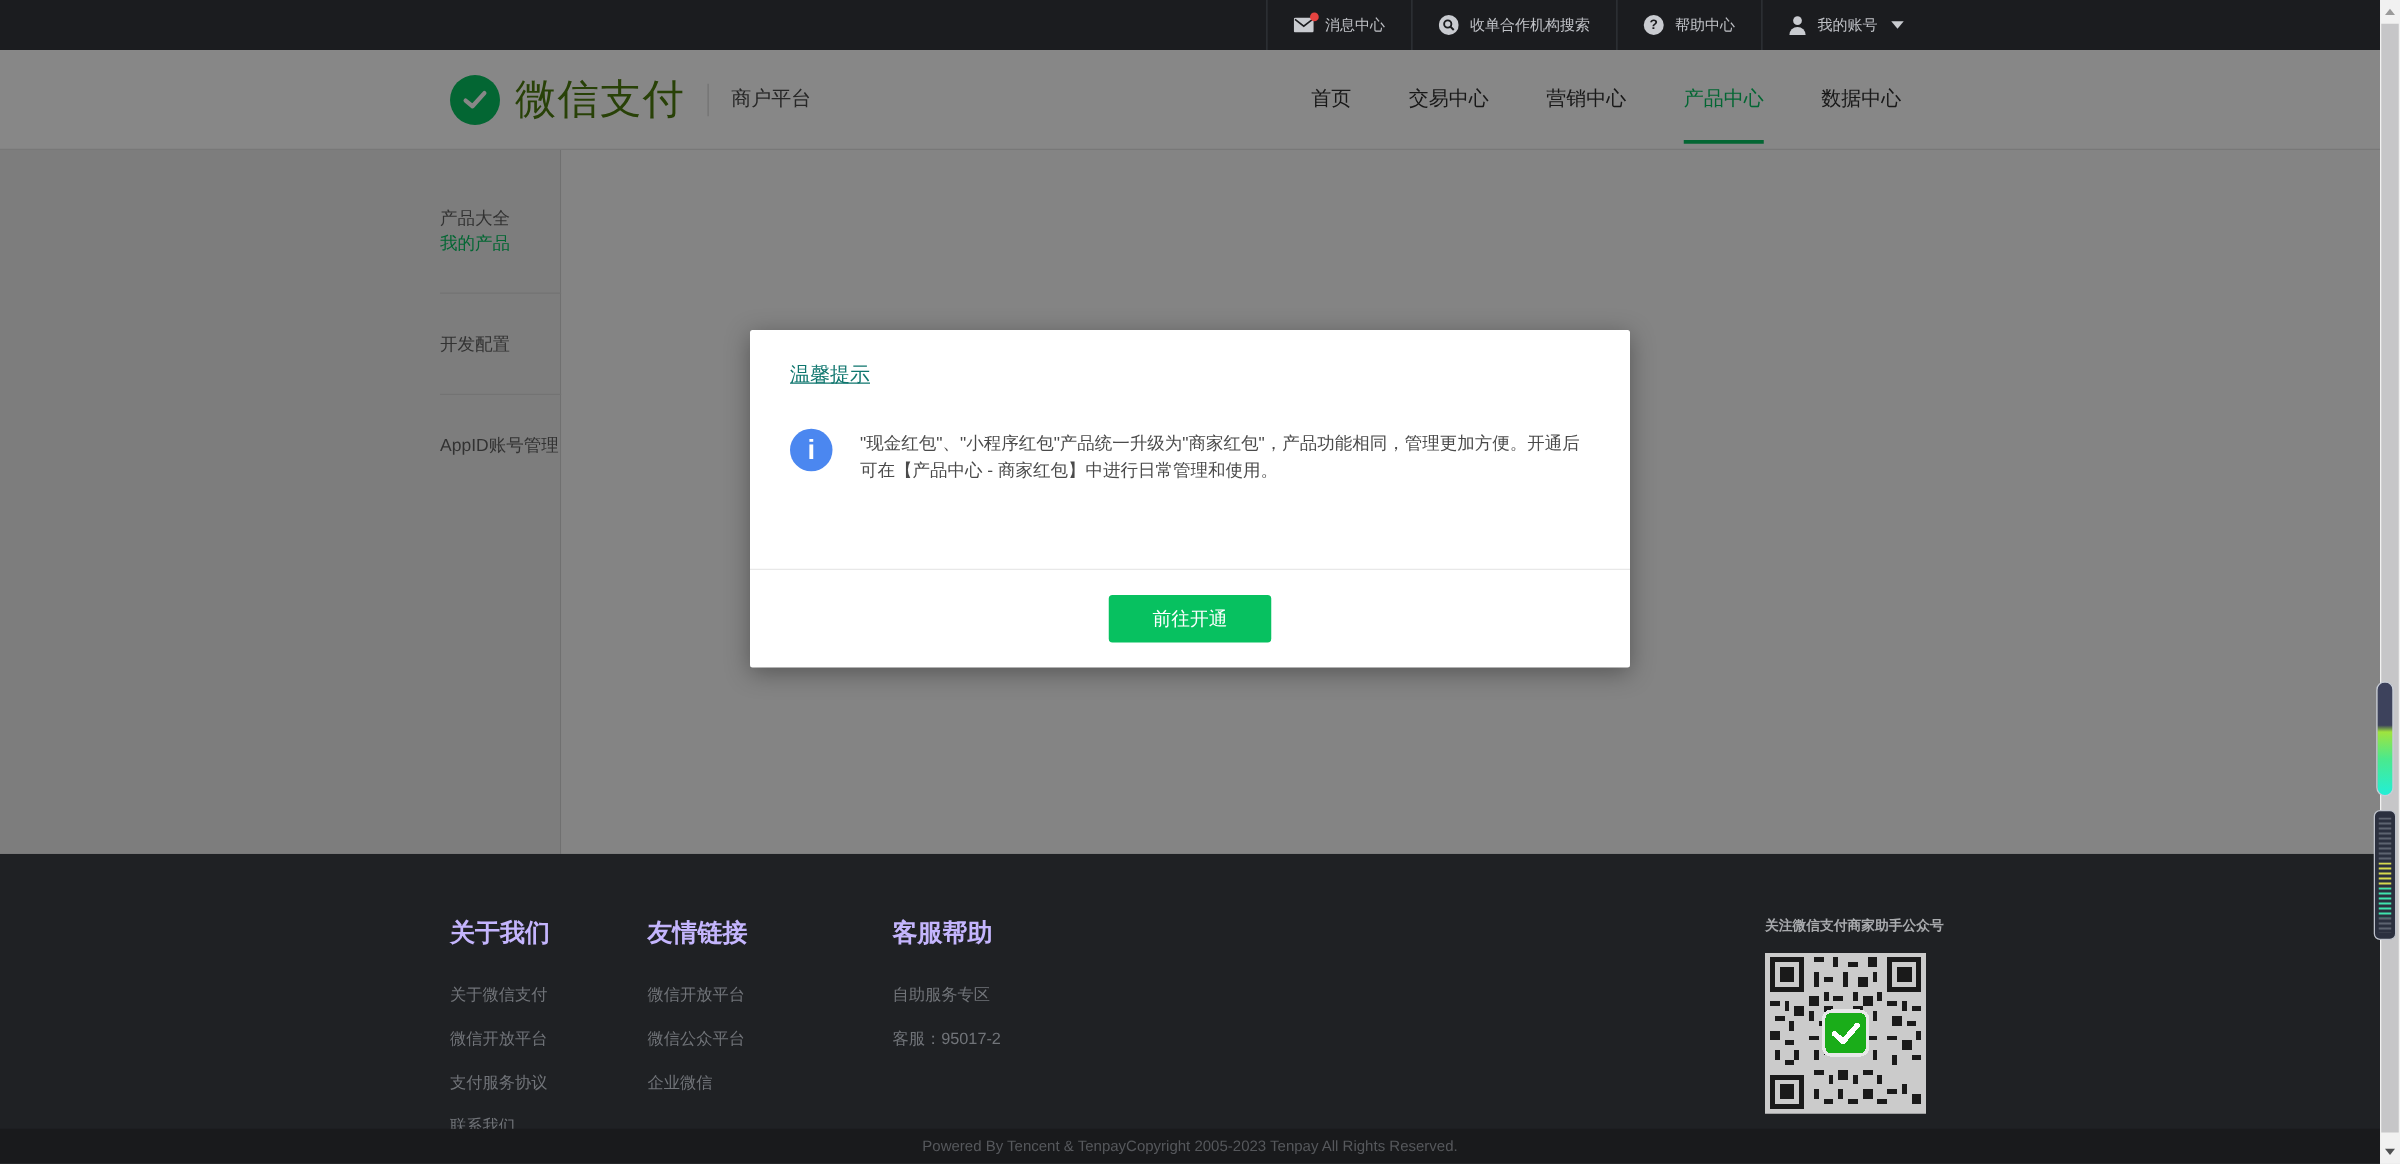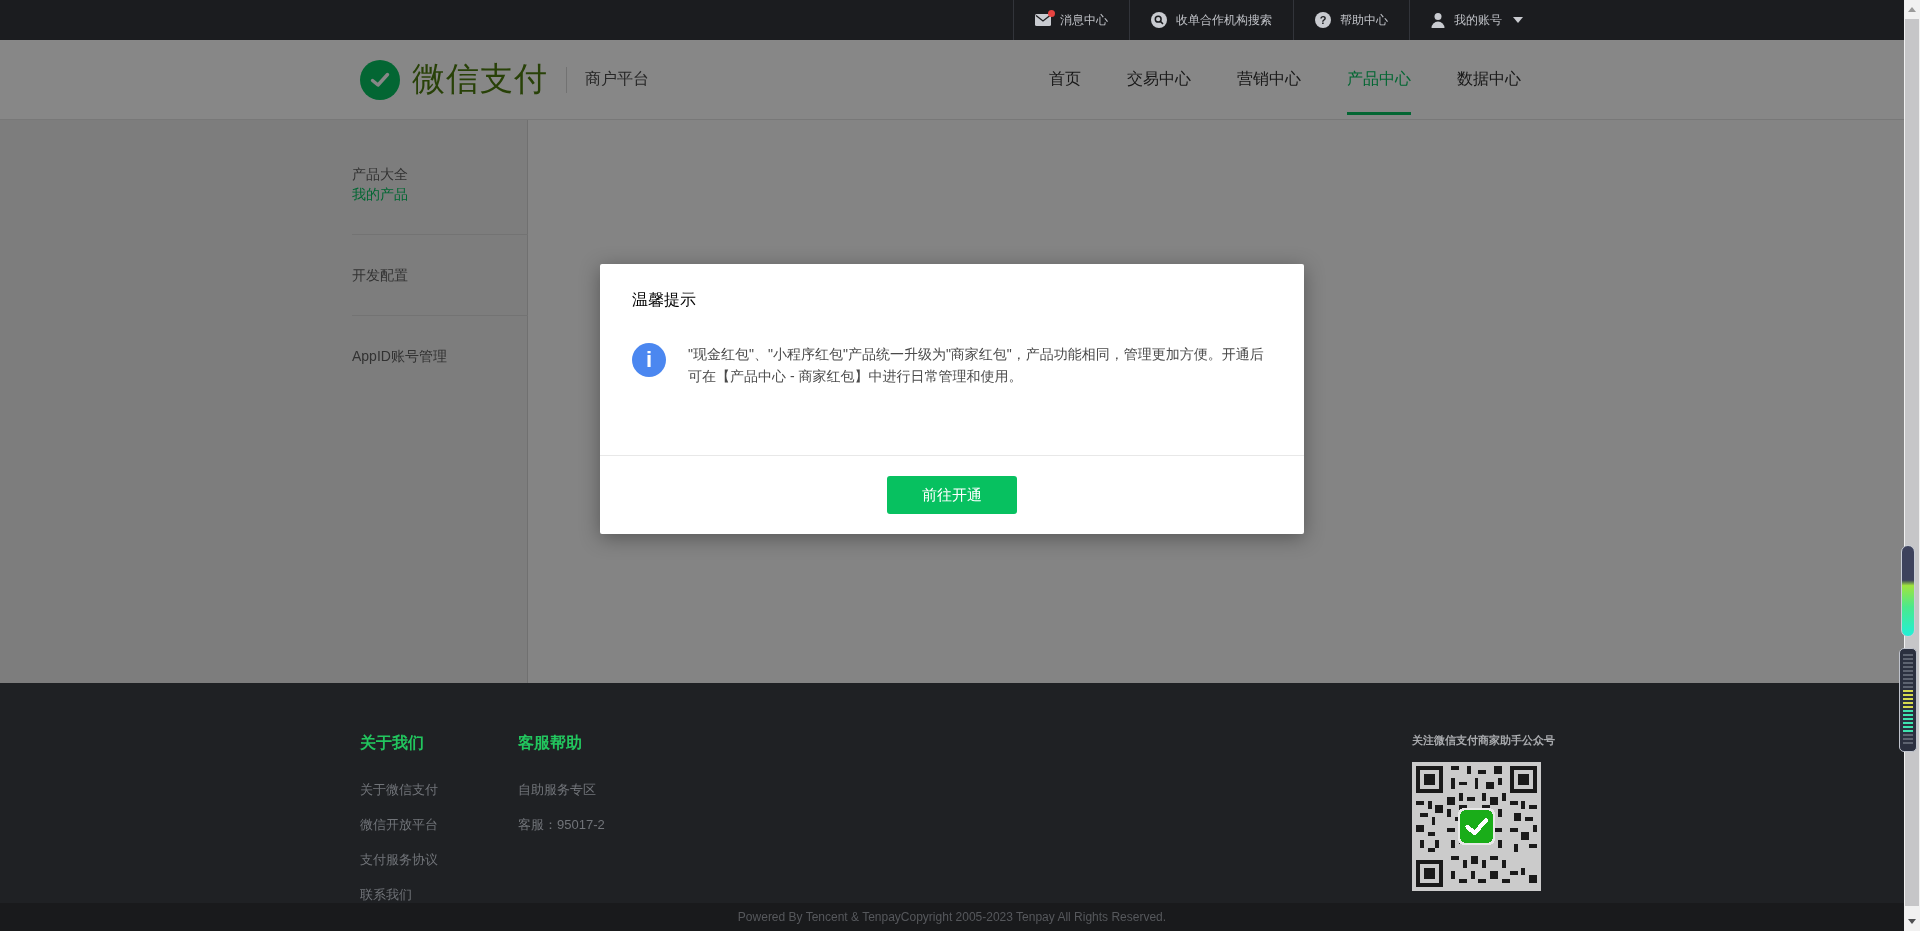--- a/index.html
+++ b/index.html
@@ -38,53 +38,53 @@
   .nav { margin-left:auto; display:flex; height:100%; }
   .nav-item { display:flex; align-items:center; padding:0 23px; font-size:16px;
               color:#2f2f2f; position:relative; cursor:pointer; }
   .nav-item.active { color:#07c160; }
   .nav-item.active::after { content:""; position:absolute; left:50%;
               transform:translateX(-50%); bottom:4px; width:64px; height:3px;
               background:#07c160; }
 
   
   .content { display:flex; height:563px; }
-  .content-left { width:528px; background:#ededed; border-right:1px solid #d4d4d4; }
+  .content-left { width:449px; background:#ededed; border-right:1px solid #d4d4d4; }
   .sidebar { margin-left:352px; width:192px; }
   .side-item { font-size:14px; color:#5f5f5f; cursor:pointer; line-height:20px; }
   .si-1 { margin-top:44px; }
   .si-2 { color:#07c160; }
   .side-divider { border:none; border-top:1px solid #d9d9d9; margin:30px 0 0; }
   .si-3 { margin-top:30px; }
   .si-4 { margin-top:30px; }
   .content-right { flex:1; background:#fafafa; }
 
   
   .dim { position:absolute; left:0; top:40px; width:1904px; height:643px;
          background:rgba(0,0,0,0.47); z-index:40; }
   .modal { position:absolute; left:600px; top:264px; width:704px; height:270px;
            background:#fff; z-index:60; border-radius:2px;
            box-shadow:0 4px 20px rgba(0,0,0,0.35);
            display:flex; flex-direction:column; }
-  .modal-title { padding:26px 32px 0; font-size:16px; color:#000000; }
+  .modal-title { padding:26px 32px 0; font-size:16px; color:#0f766e;text-decoration:underline; }
   .modal-body { display:flex; padding:32px 32px 0; gap:22px; flex:1; }
   .info-icon { width:34px; height:34px; border-radius:50%; background:#4b87f0;
                color:#fff; display:flex; align-items:center; justify-content:center;
                font-size:22px; font-weight:bold; flex:none; }
   .modal-text { font-size:14px; color:#4a4a4a; line-height:22px; width:582px; }
   .modal-footer { border-top:1px solid #e8e8e8; height:79px; display:flex;
                   align-items:center; justify-content:center; }
   .btn-green { width:130px; height:38px; background:#07c160; color:#fff;
                font-size:15px; border:none; border-radius:3px; cursor:pointer;
                font-family:inherit; }
 
   
   .footer { height:248px; background:#1f2124; position:relative; }
   .footer-inner { width:1184px; margin:0 auto; display:flex; padding-top:50px; }
-  .fcol h4 { font-size:16px; color:#22c55e; margin:0 0 27px; font-weight:bold; }
+  .fcol h4 { font-size:20px; color:#c4b5fd; margin:0 0 27px; font-weight:bold; }
   .fcol .flink { display:block; font-size:13px; color:#717479; margin-bottom:17px;
                  text-decoration:none; cursor:pointer; }
   .fcol .ftext { display:block; font-size:13px; color:#717479; margin-bottom:17px; }
   .w1 { width:158px; } .w2 { width:212px; } .w3 { width:196px; } .w4 { flex:1; }
   .qr-block { margin-left:auto; width:132px; }
   .qr-label { font-size:11px; color:#a9abae; font-weight:bold; white-space:nowrap;
               margin-bottom:14px; }
   .qr-img { width:129px; height:129px; display:block; }
   .copyright { position:absolute; bottom:0; left:0; right:0; height:28px;
                background:#191a1c; display:flex; align-items:center;
@@ -196,20 +196,26 @@
   </div>
 
   <div class="footer">
     <div class="footer-inner">
       <div class="fcol w1">
         <h4>关于我们</h4>
         <a class="flink">关于微信支付</a>
         <a class="flink">微信开放平台</a>
         <a class="flink">支付服务协议</a>
         <a class="flink">联系我们</a>
+      </div>
+      <div class="fcol w3">
+        <h4>友情链接</h4>
+        <a class="flink">微信开放平台</a>
+        <a class="flink">微信公众平台</a>
+        <a class="flink">企业微信</a>
       </div>
       <div class="fcol w4">
         <h4>客服帮助</h4>
         <a class="flink">自助服务专区</a>
         <span class="ftext">客服：95017-2</span>
       </div>
       <div class="qr-block">
         <div class="qr-label">关注微信支付商家助手公众号</div>
         <svg class="qr-img" viewBox="0 0 33 33" shape-rendering="crispEdges">
           <rect width="33" height="33" fill="#cbcbcb"></rect>

